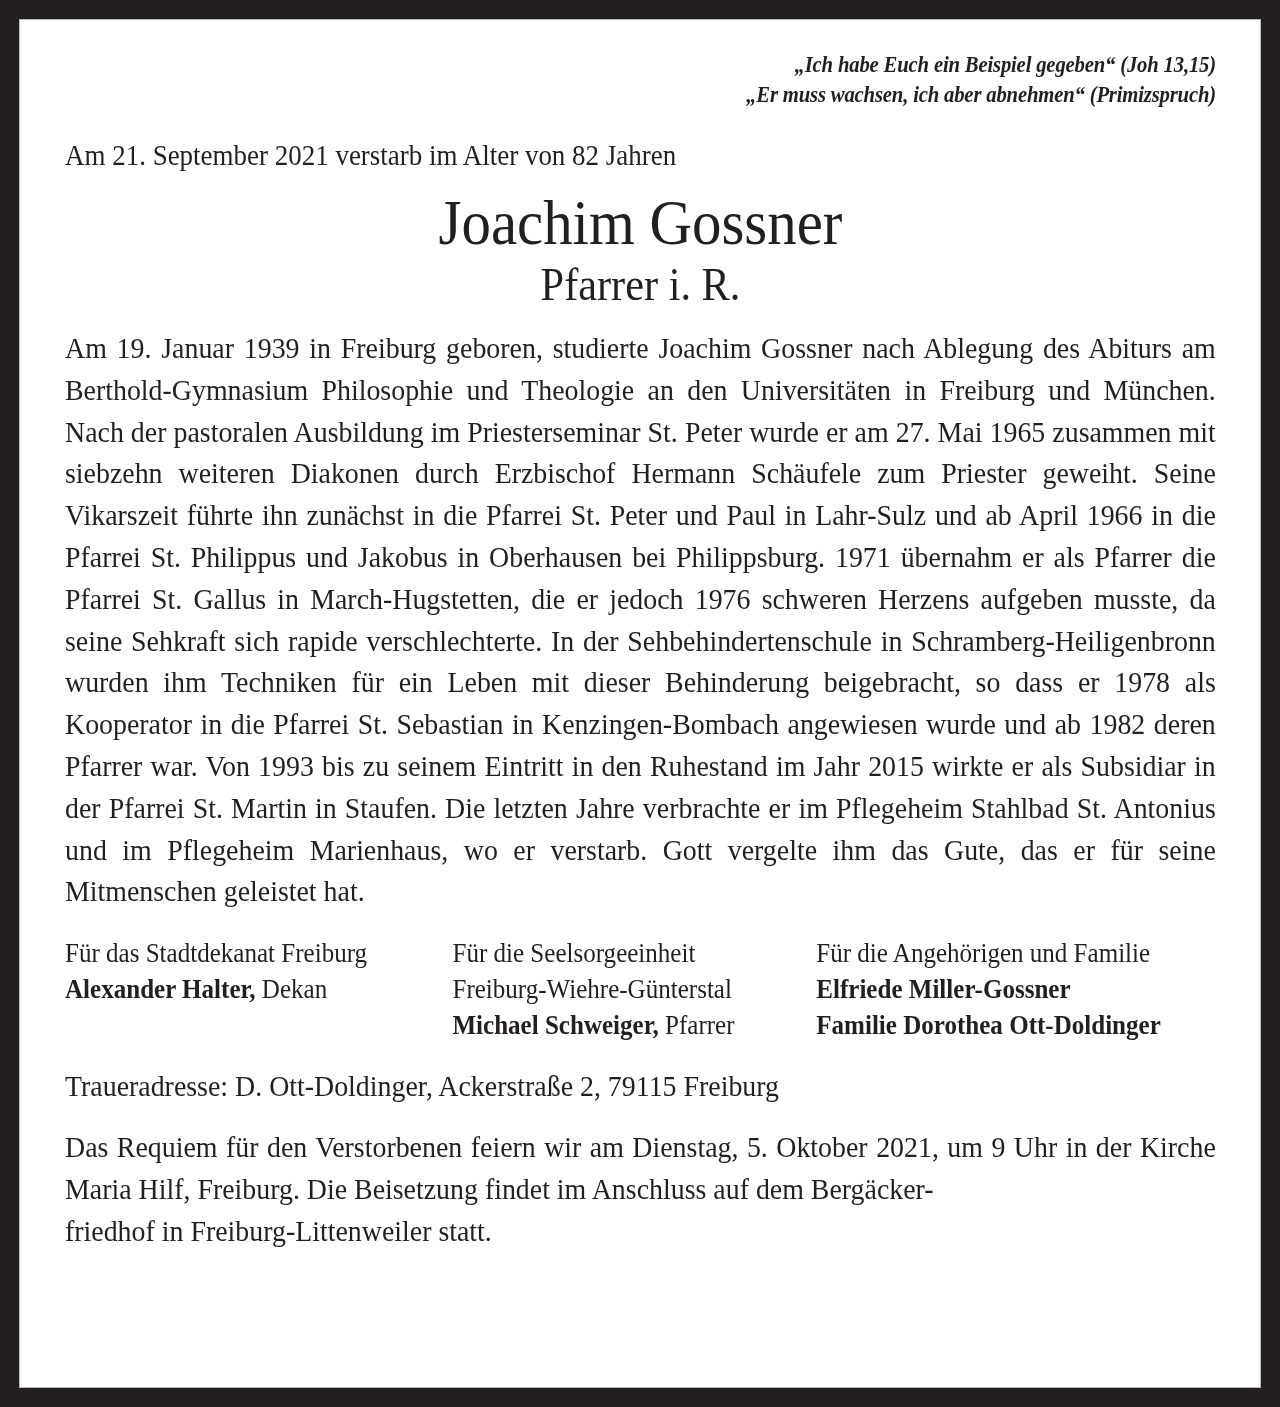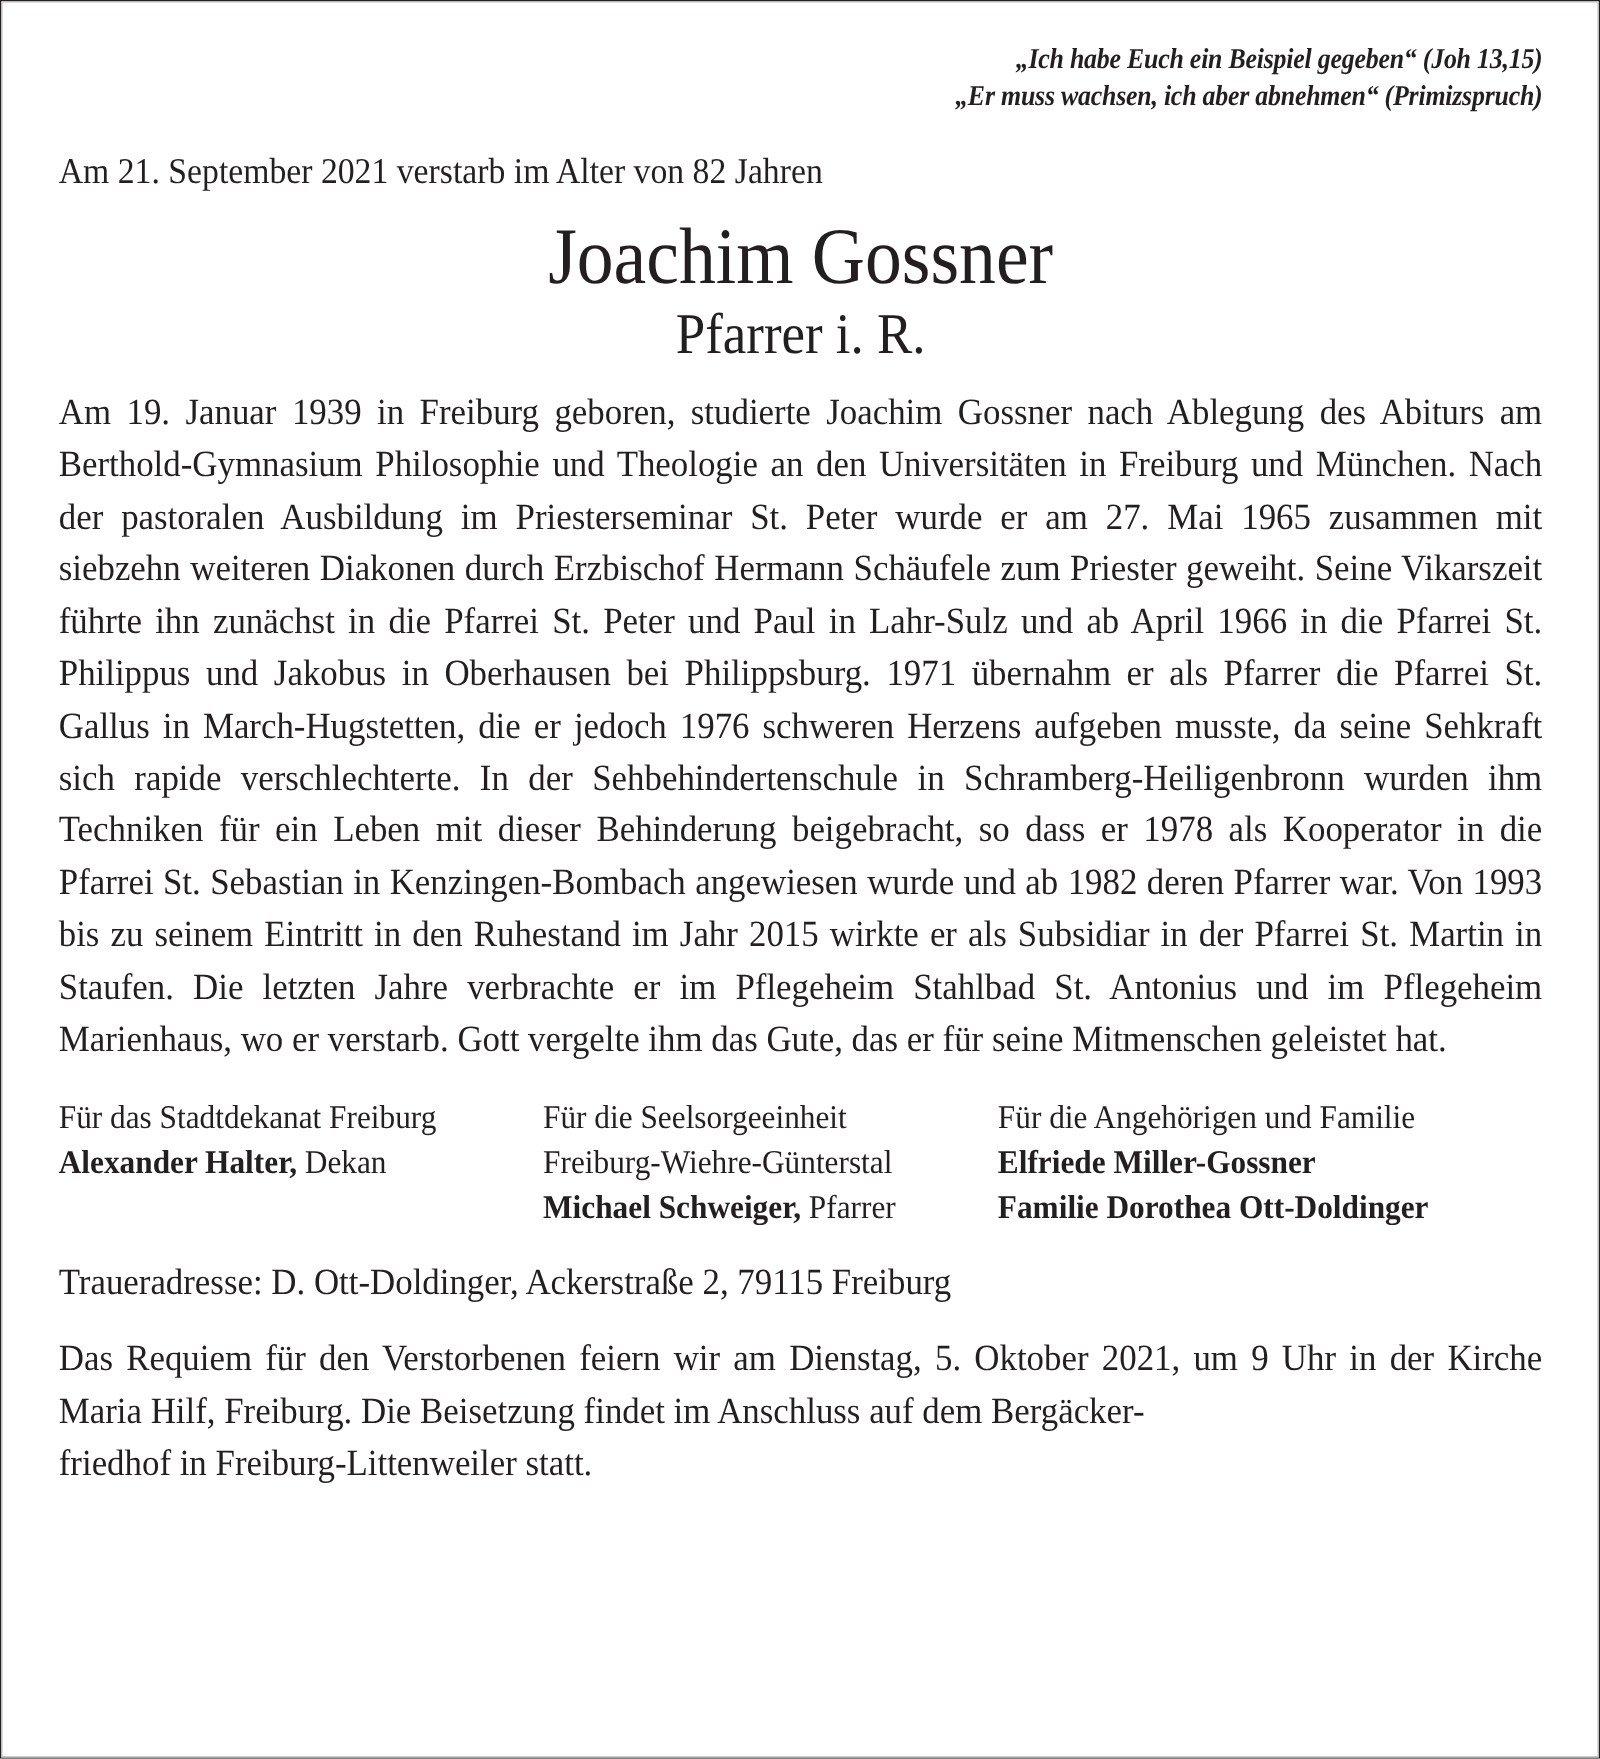--- a/index.html
+++ b/index.html
@@ -7,21 +7,21 @@
     margin: 0;
     padding: 0;
     background: #ffffff;
   }
 
   .page {
     width: 1280px;
     height: 1407px;
     box-sizing: border-box;
     background: #231f20;
-    padding: 1px;
+    padding: 19px;
     position: relative;
     overflow: hidden;
     font-family: "Liberation Serif", "DejaVu Serif", serif;
   }
 
   .card {
     width: 100%;
     height: 100%;
     box-sizing: border-box;
     background: #ffffff;

